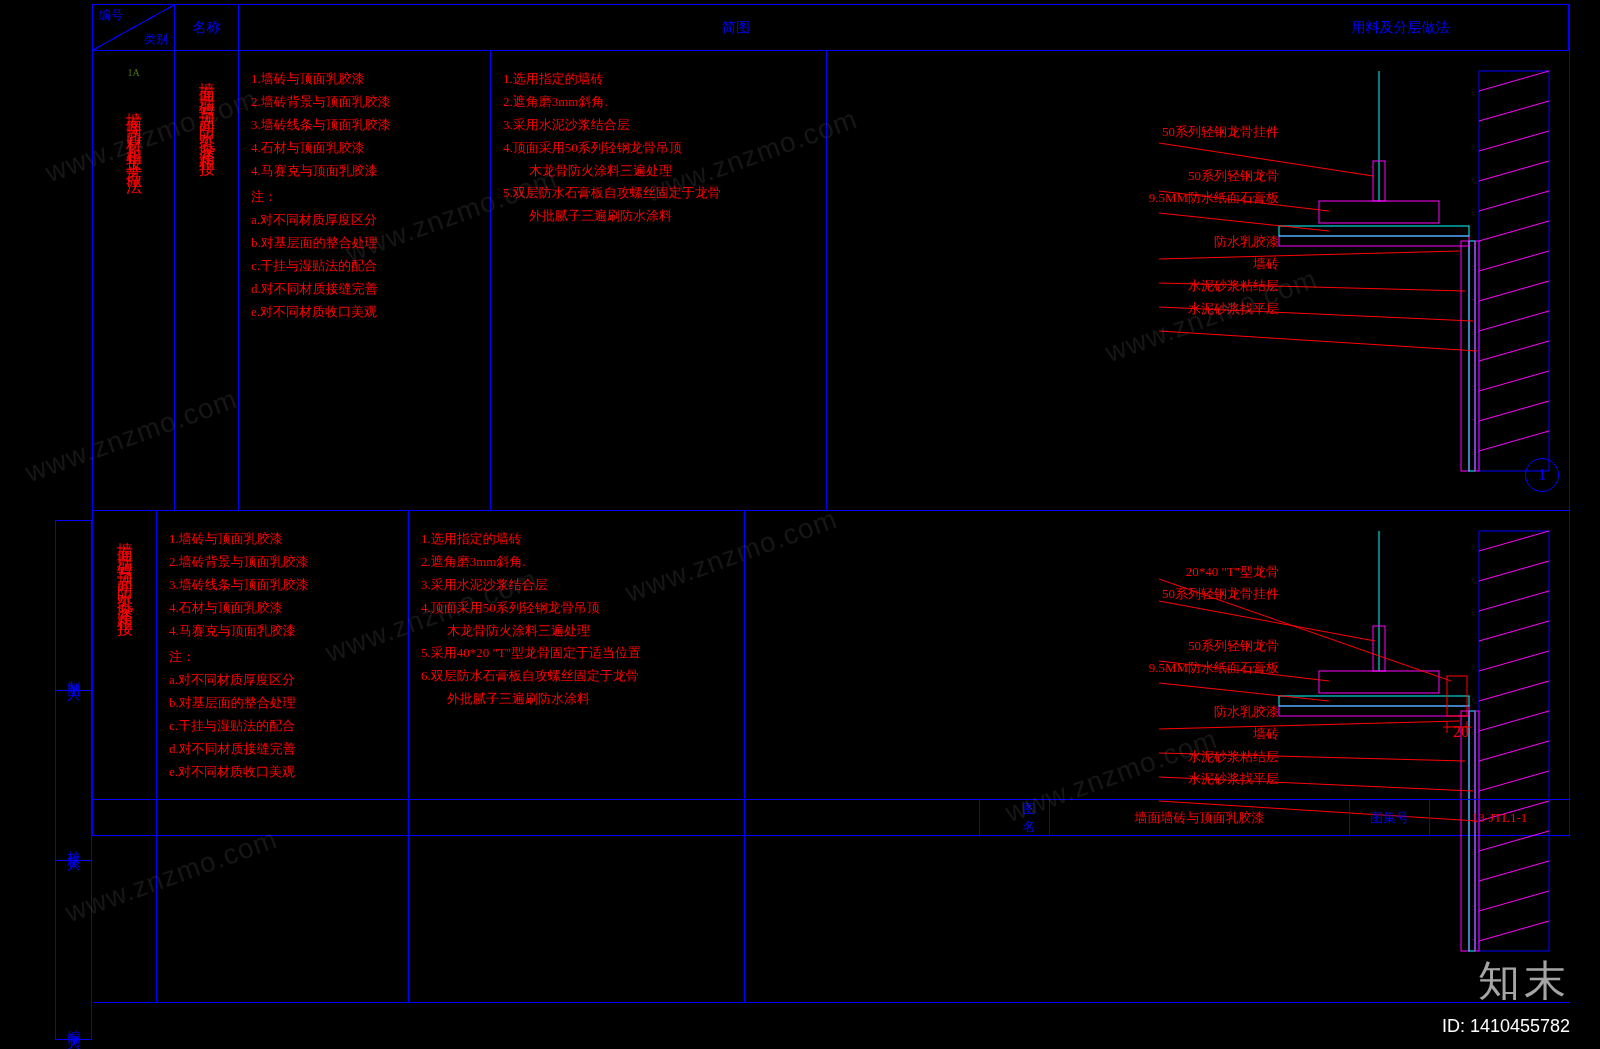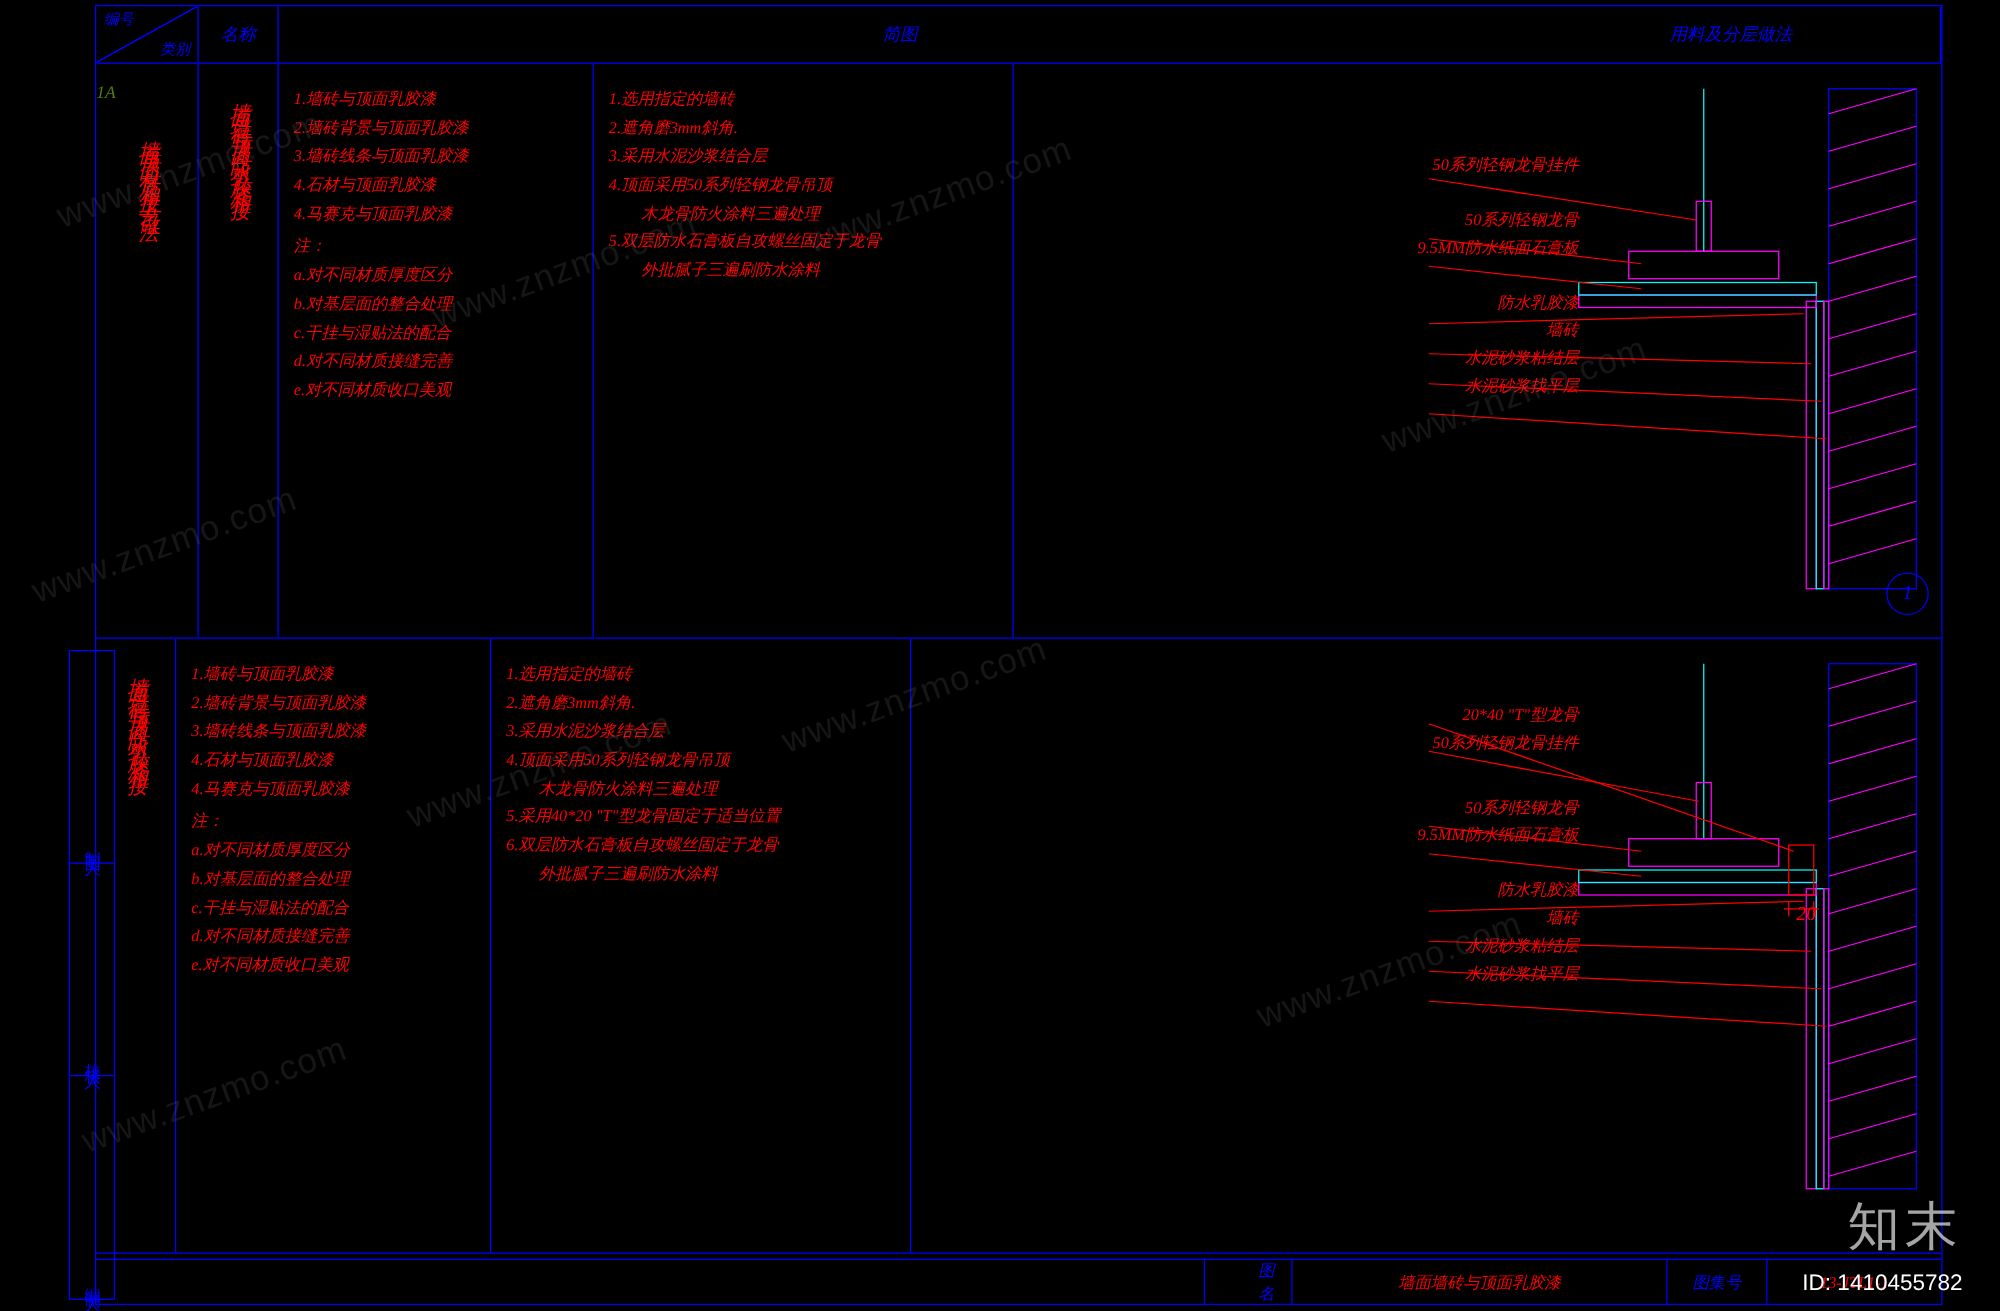--- a/index.html
+++ b/index.html
@@ -35,26 +35,25 @@
   .id-label {
     position: absolute;
     right: 30px;
     bottom: 12px;
     color: #fff;
     font-size: 18px;
     font-family: Arial, sans-serif;
   }
   .frame {
     position: absolute;
-    left: 76px;
+    left: 92px;
     top: 4px;
     width: 1478px;
-    height: 1040px;
+    height: 832px;
     border: 1px solid #00f;
-    font-style: italic;
   }
   .header-row {
     height: 46px;
     border-bottom: 1px solid #00f;
     display: flex;
   }
   .hcell { border-right: 1px solid #00f; color: #00f; display:flex; align-items:center; justify-content:center; font-size:14px; position:relative;}
   .hcell.diag::before {
     content:"";
     position:absolute; left:0; top:0; width:100%; height:100%;
@@ -81,21 +80,21 @@
   .c-diagram { flex: 1; border-right: none; position: relative; }
   .vtext {
     writing-mode: vertical-rl;
     text-orientation: upright;
     letter-spacing: 6px;
     font-size: 16px;
     position: absolute;
     left: 50%;
     transform: translateX(-50%);
   }
-  .row-num { color:#4d7c0f; font-size:14px; position:absolute; top:16px; left:0; width:100%; text-align:left;}
+  .row-num { color:#4d7c0f; font-size:10px; position:absolute; top:16px; left:0; width:100%; text-align:center;}
   .rowlist p { margin: 6px 0; font-size: 13px; line-height: 1.3; }
   .rowlist .indent { padding-left: 26px; }
   .rowlist .note-hdr { margin-top: 10px; }
   .diag-svg { position:absolute; right: 10px; top: 10px; }
   .diag-labels { position:absolute; right: 290px; top: 70px; font-size:13px; text-align:right; line-height: 1.7;}
   .diag-labels p { white-space: nowrap; }
   .circ-num {
     position:absolute; right:10px; bottom:18px;
     width:34px; height:34px; border:1px solid #00f; border-radius:50%;
     display:flex; align-items:center; justify-content:center;

